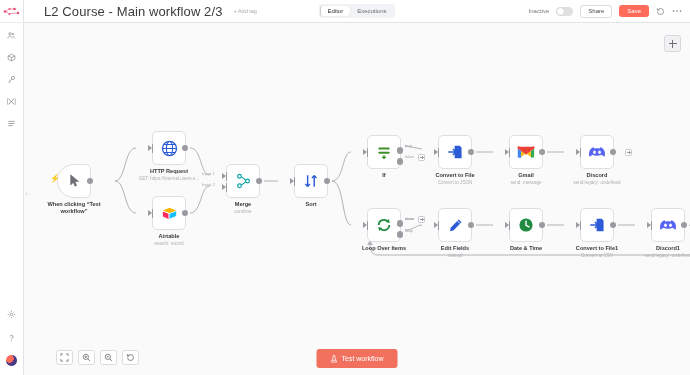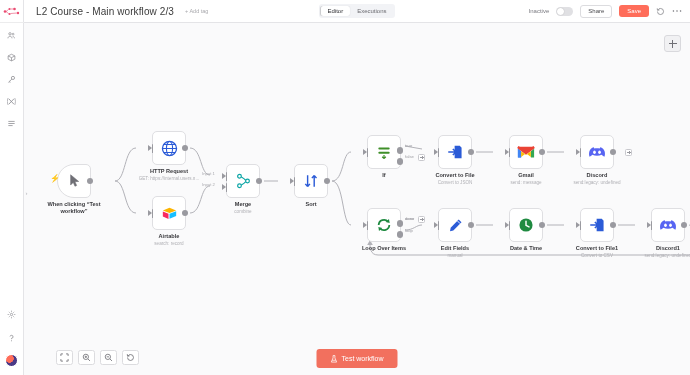--- a/index.html
+++ b/index.html
@@ -33,21 +33,21 @@
     background: radial-gradient(circle at 32% 32%, #ff6d5a 0 38%, #4a3a86 42% 100%);
     border: 1px solid #fff; cursor: pointer;
   }
 
   
   #topbar {
     position: absolute; left: 24px; top: 0; width: 666px; height: 23px;
     background: #fff; border-bottom: 1px solid #e4e4e7;
     display: flex; align-items: center; z-index: 25;
   }
-  #wf-title { font-size: 10px; color: #3b3b3b; margin-left: 12px; letter-spacing: .1px; }
+  #wf-title { font-size: 13px; color: #3b3b3b; margin-left: 20px; letter-spacing: .1px; }
   #add-tag { font-size: 5.5px; color: #a9a9ad; margin-left: 11px; cursor: pointer; }
   #tabs {
     position: absolute; left: 50%; transform: translateX(-50%);
     display: flex; background: #f2f3f6; border-radius: 3px; padding: 1.5px;
   }
   #tabs .tab {
     font-size: 6px; padding: 2px 7px 2.5px; border-radius: 2.5px;
     color: #6b6b70; cursor: pointer; line-height: 1;
   }
   #tabs .tab.active { background: #fff; color: #2f2f33; box-shadow: 0 0 1px rgba(0,0,0,.18); }

